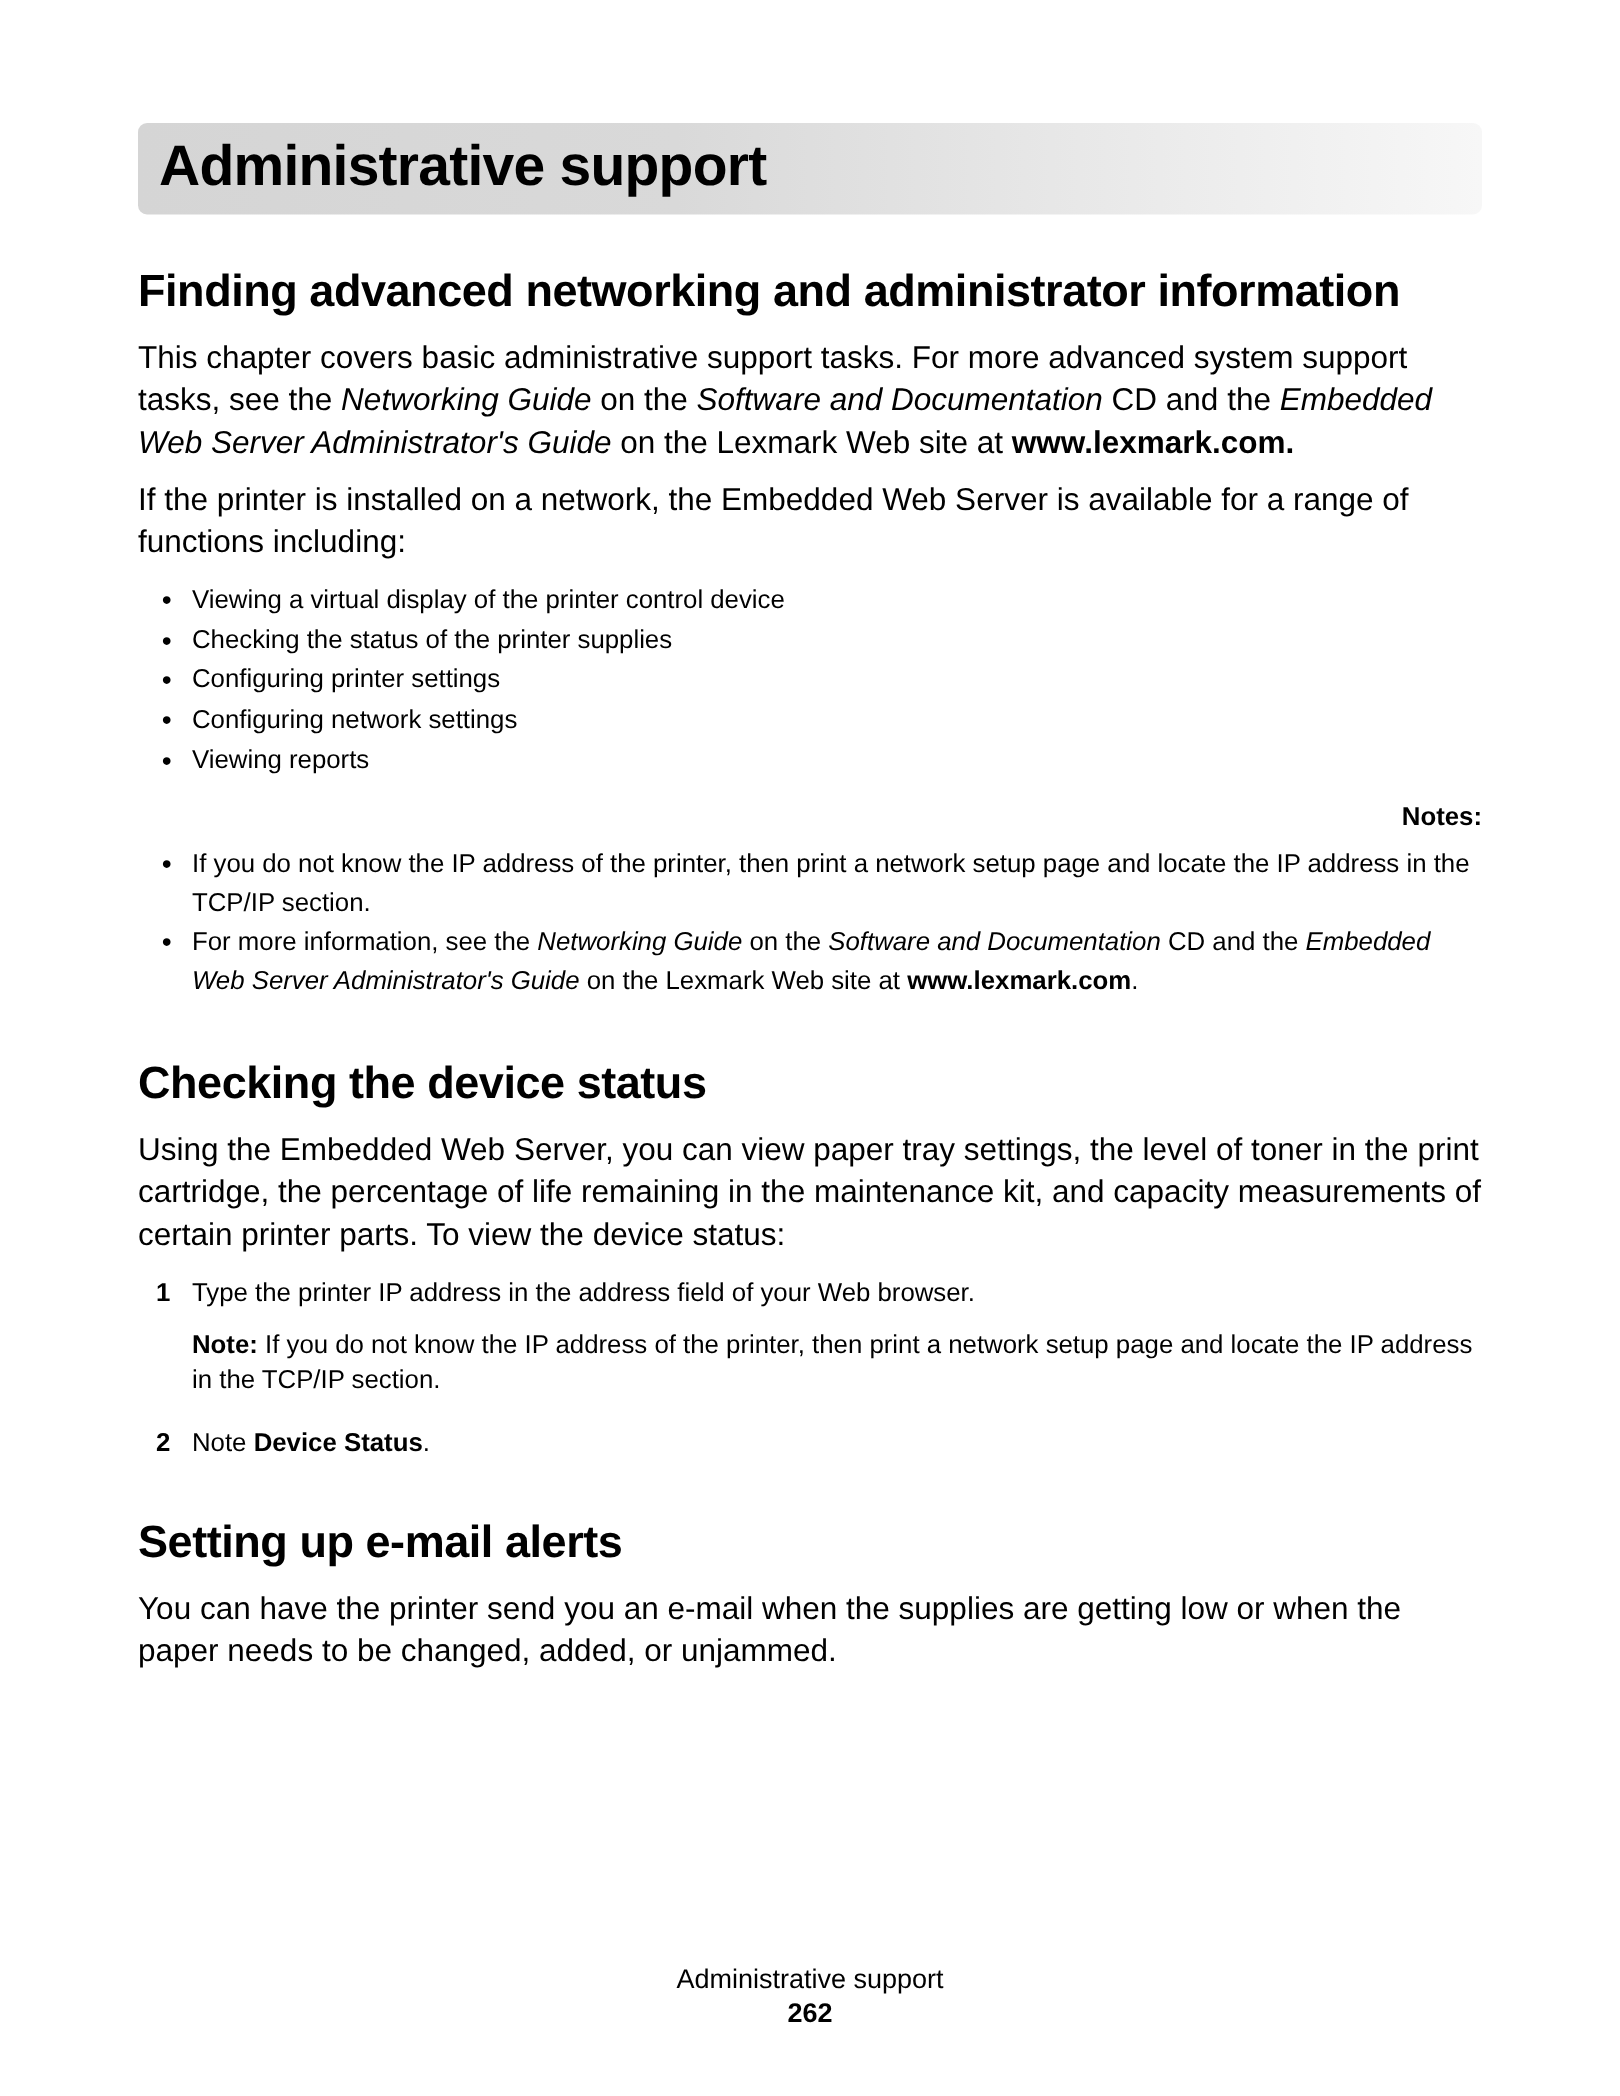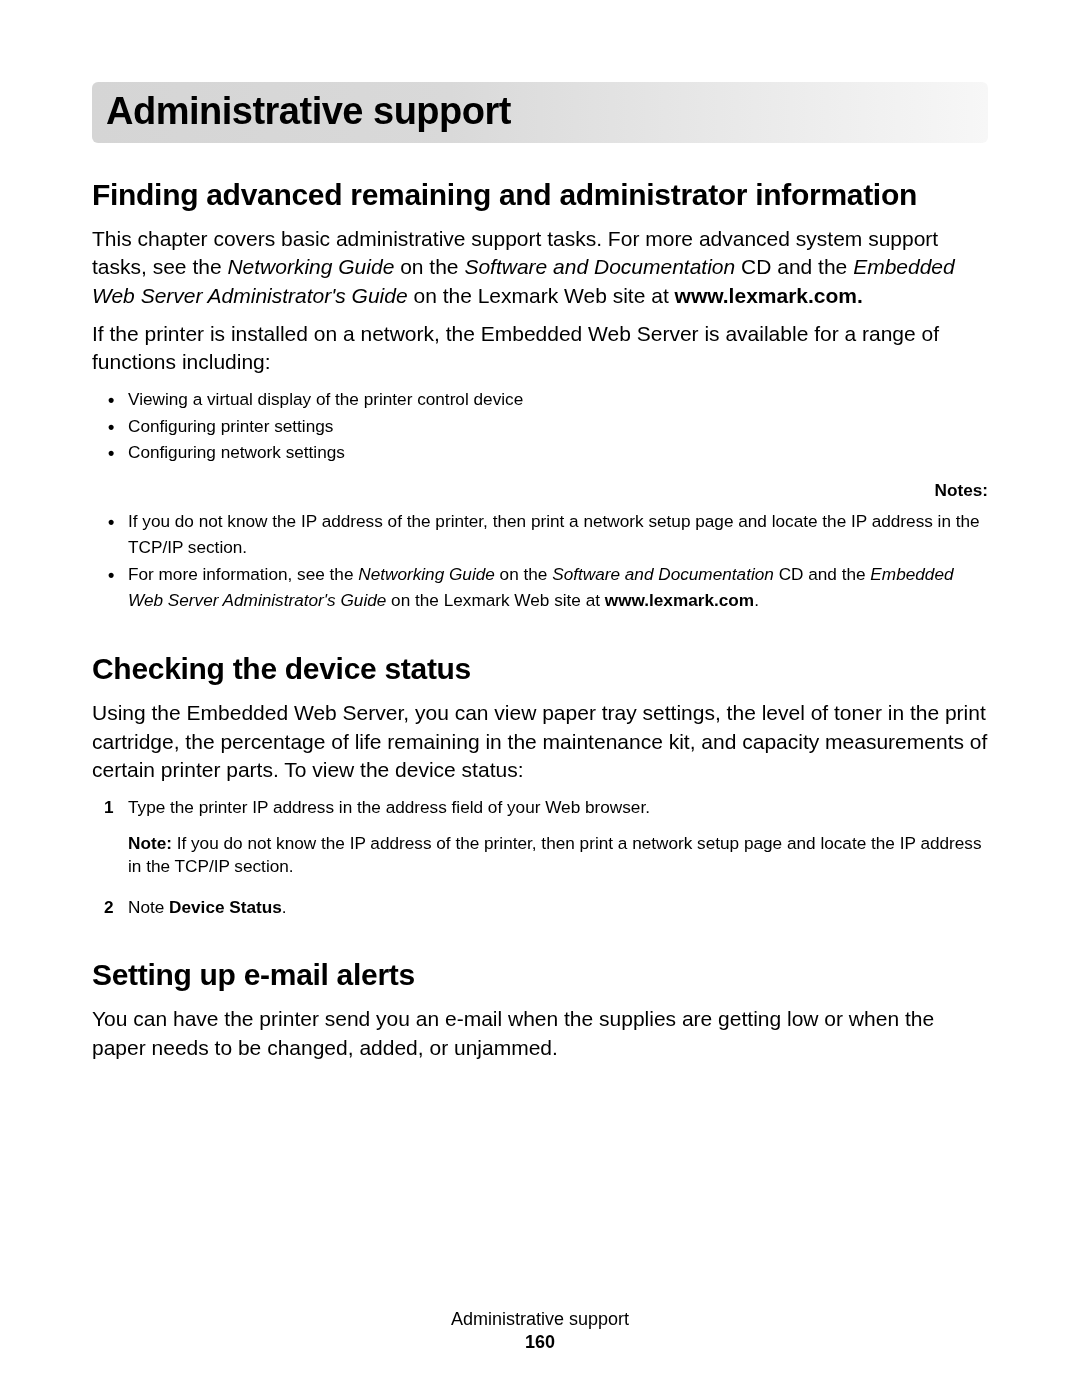--- a/index.html
+++ b/index.html
@@ -107,30 +107,32 @@
 </style>
 </head>
 <body>
 
 <div class="page">
 
   <div class="chapter-title-bar">
     <div class="chapter-title">Administrative support</div>
   </div>
 
-  <h2 class="h2">Finding advanced remaining and administrator information</h2>
+  <h2 class="h2">Finding advanced networking and administrator information</h2>
   <p class="para">
     <span>This chapter covers basic administrative support tasks. For more advanced system support tasks, see the </span><span class="italic">Networking Guide</span><span> on the </span><span class="italic">Software and Documentation</span><span> CD and the </span><span class="italic">Embedded Web Server Administrator's Guide</span><span> on the Lexmark Web site at </span><span class="bold">www.lexmark.com.</span>
   </p>
 
   <p class="para">If the printer is installed on a network, the Embedded Web Server is available for a range of functions including:</p>
   <ul class="bullets">
     <li>Viewing a virtual display of the printer control device</li>
+    <li>Checking the status of the printer supplies</li>
     <li>Configuring printer settings</li>
     <li>Configuring network settings</li>
+    <li>Viewing reports</li>
   </ul>
   <p class="notes-label">Notes:</p>
   <ul class="bullets">
     <li>If you do not know the IP address of the printer, then print a network setup page and locate the IP address in the TCP/IP section.</li>
     <li>
       <span>For more information, see the </span><span class="italic">Networking Guide</span><span> on the </span><span class="italic">Software and Documentation</span><span> CD and the </span><span class="italic">Embedded Web Server Administrator's Guide</span><span> on the Lexmark Web site at </span><span class="bold">www.lexmark.com</span><span>.</span>
     </li>
   </ul>
 
   <h2 class="h2 spaced">Checking the device status</h2>
@@ -147,14 +149,14 @@
     </li>
   </ol>
 
   <h2 class="h2 spaced">Setting up e-mail alerts</h2>
   <p class="para">You can have the printer send you an e-mail when the supplies are getting low or when the paper needs to be changed, added, or unjammed.</p>
 
 </div>
 
 <div class="footer">
   <div class="footer-title">Administrative support</div>
-  <div class="footer-page">160</div>
+  <div class="footer-page">262</div>
 </div>
 
 </body></html>

